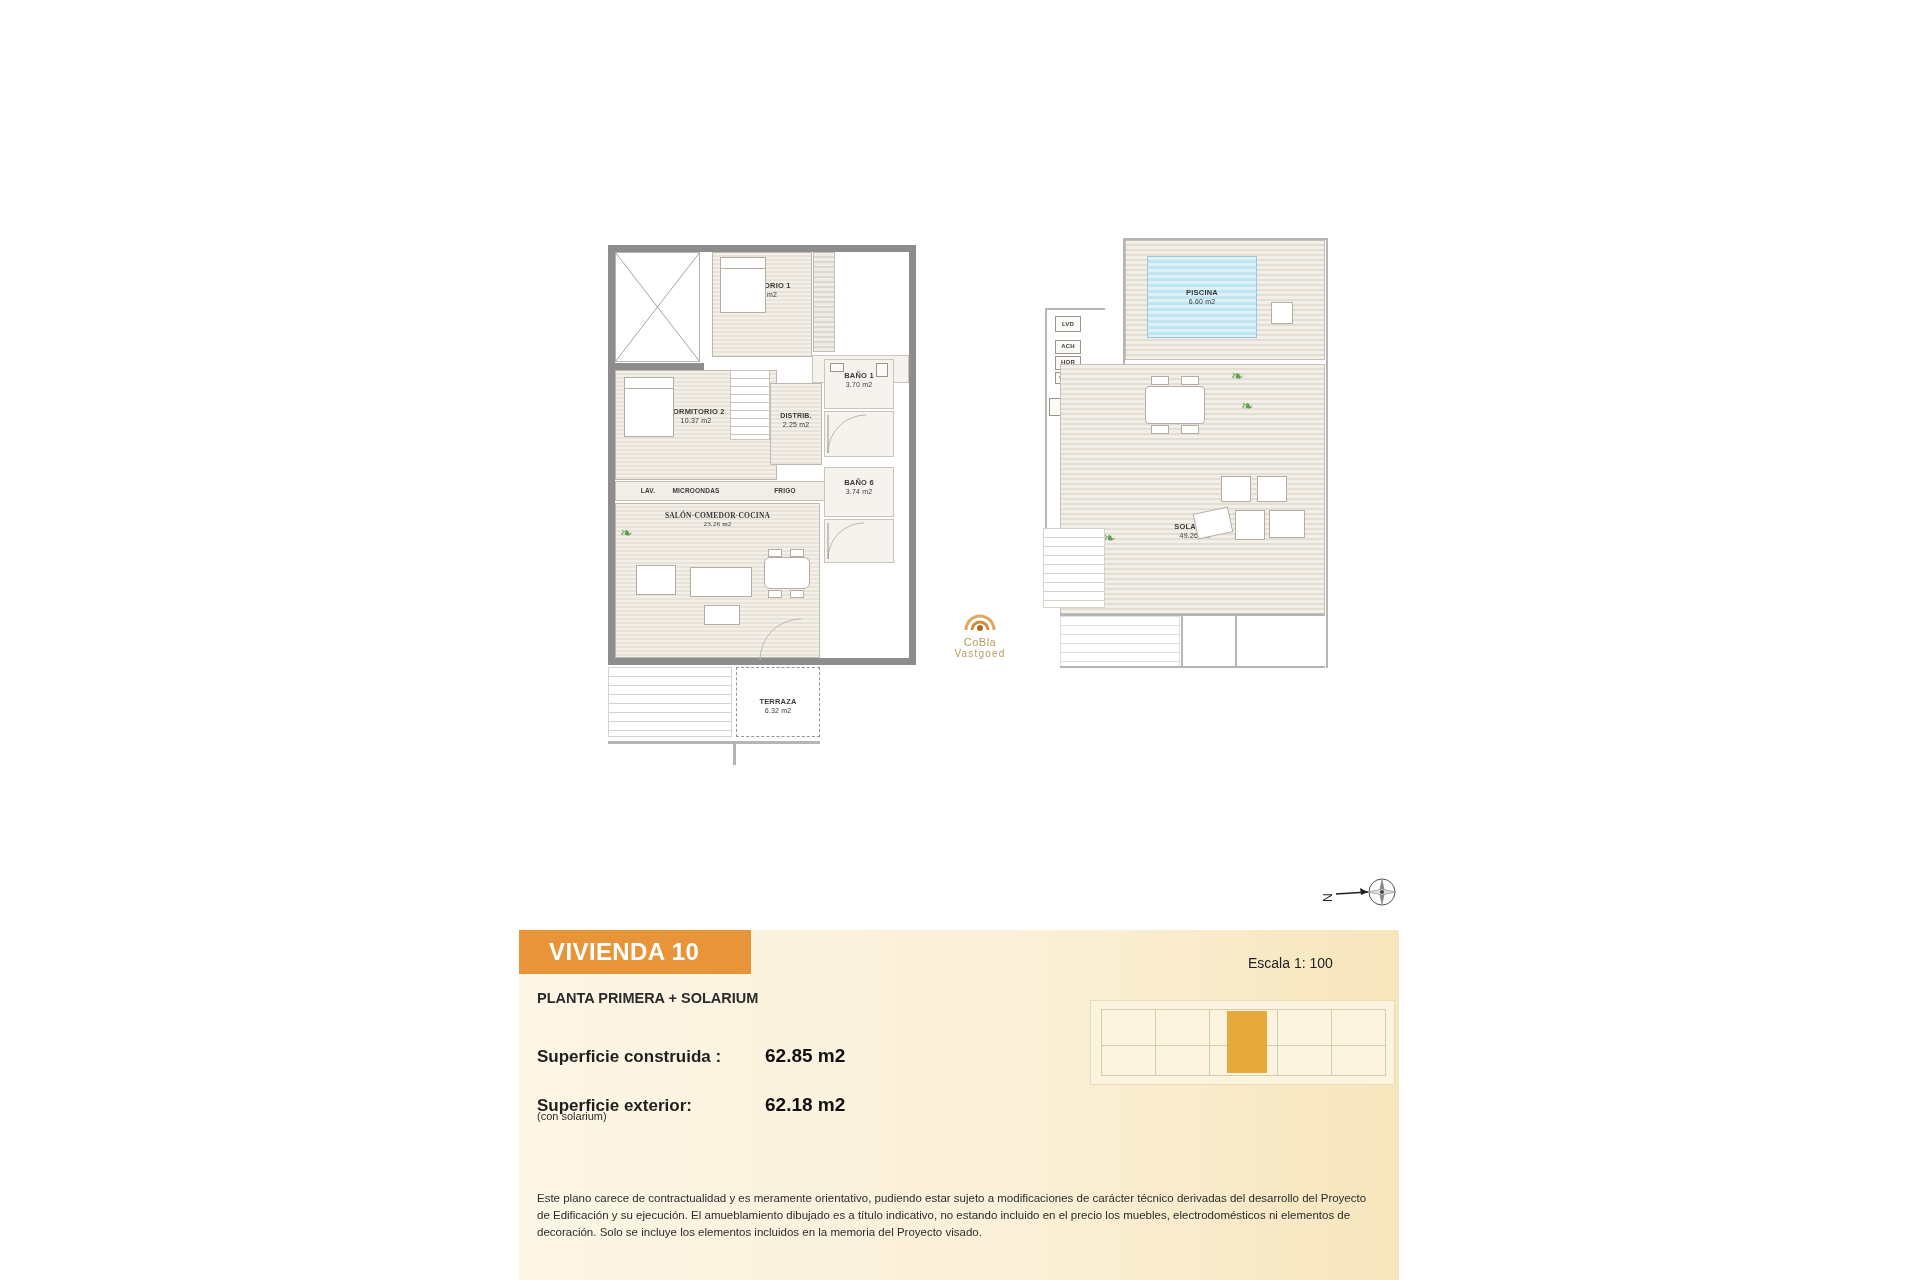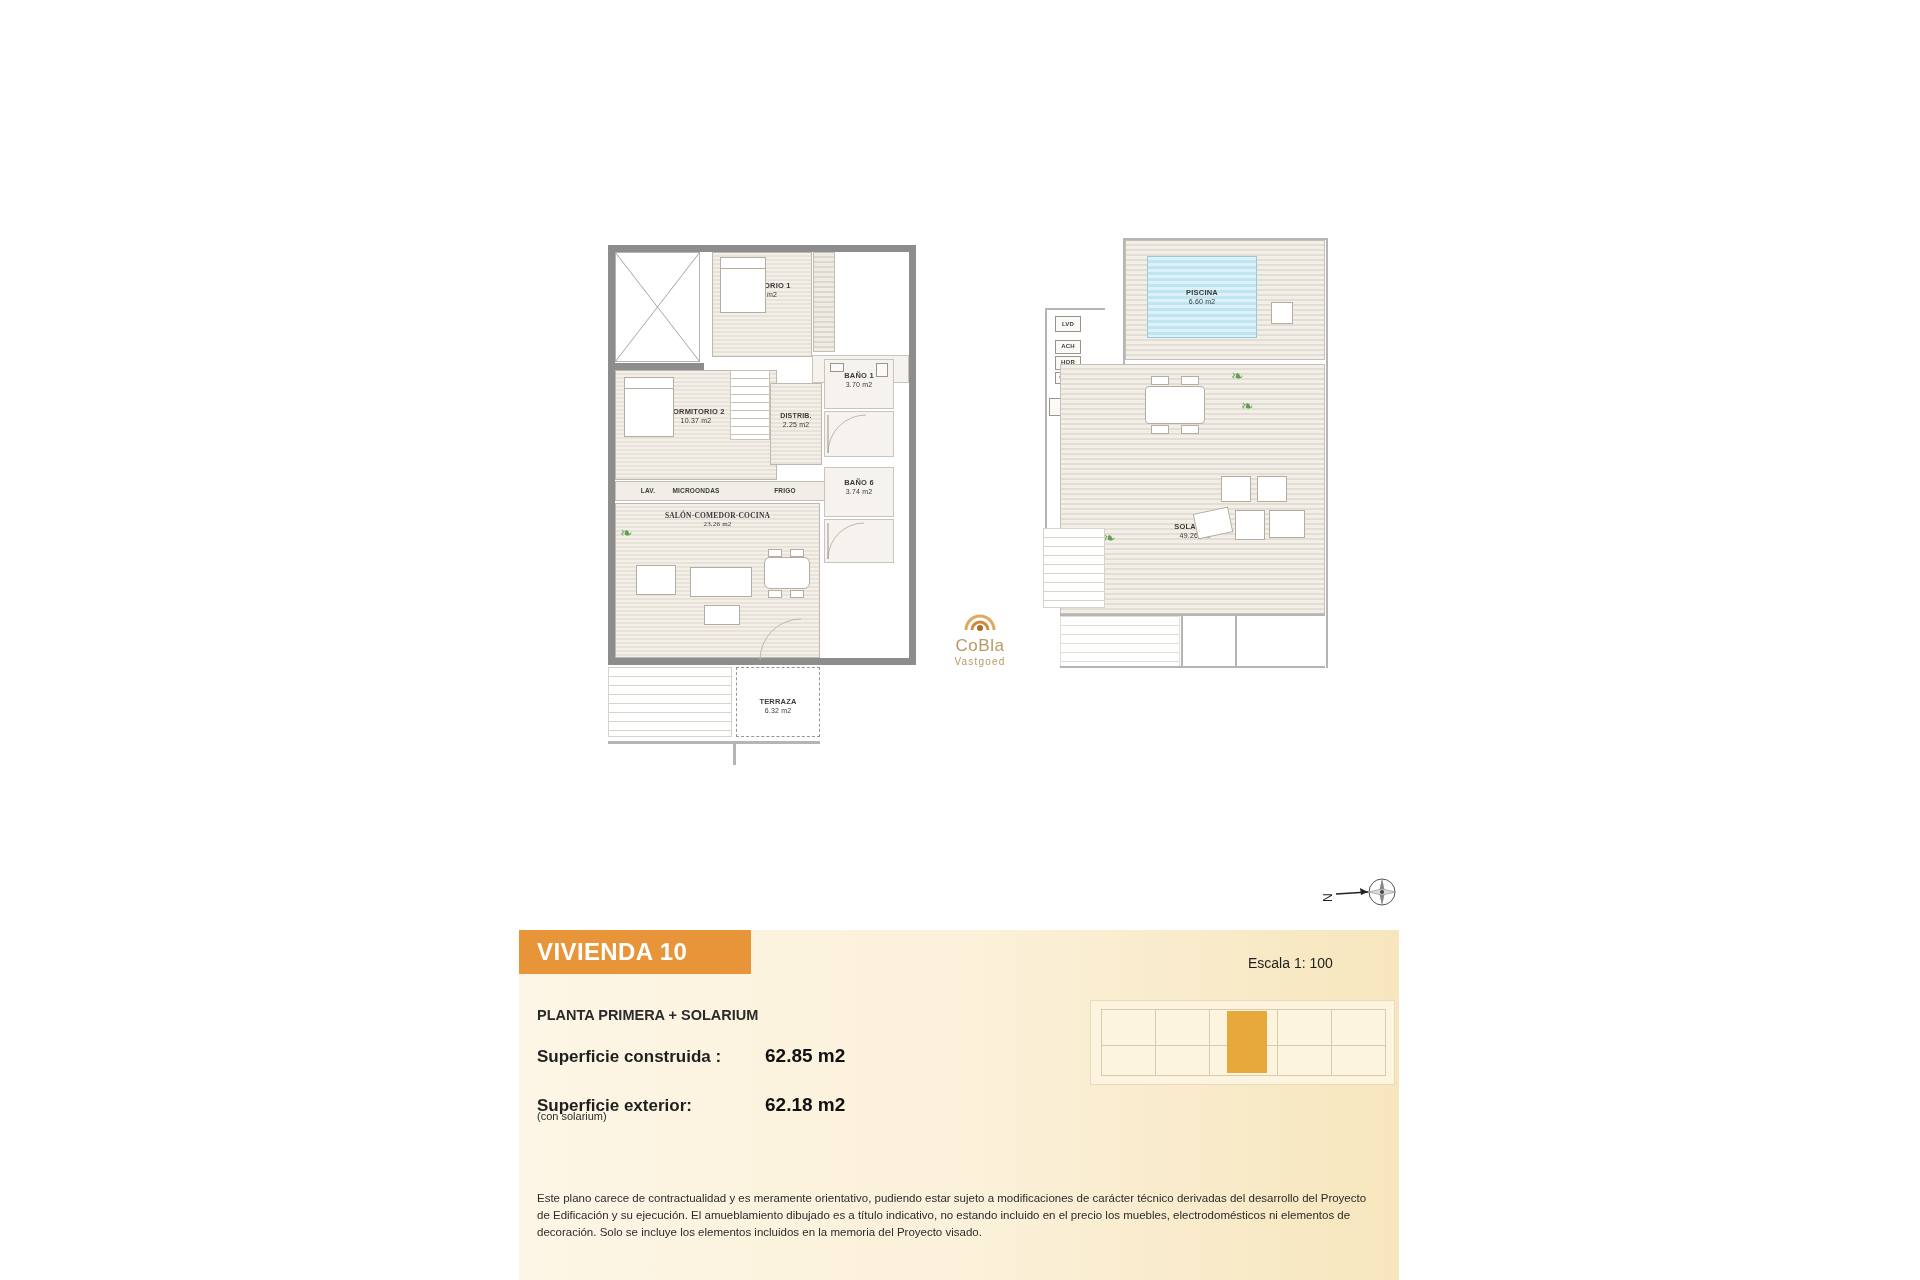--- a/index.html
+++ b/index.html
@@ -42,35 +42,35 @@
   }
   .pool {
     position:absolute;
     background:repeating-linear-gradient(180deg,#dff1f8 0px,#dff1f8 3px,#bfe4f2 3px,#bfe4f2 6px);
     border:1px solid #9cc9da;
   }
 
   
   .logo { position:absolute; left:920px; top:600px; width:120px; text-align:center; }
   .logo-mark { width:34px; height:34px; margin:0 auto 2px; position:relative; }
-  .logo-text { font-family:"Liberation Sans", sans-serif; font-size:17px; color:#b99860; letter-spacing:.5px; }
+  .logo-text { font-family:"Liberation Sans", sans-serif; font-size:11px; color:#b99860; letter-spacing:.5px; }
   .logo-sub { font-size:10px; color:#b99860; letter-spacing:1.2px; }
 
   
   .band {
     position:absolute; left:519px; top:930px; width:880px; height:350px;
     background:linear-gradient(90deg,#fdf6e6 0%, #fbf0d8 55%, #f7e6bd 100%);
   }
   .title-box {
     position:absolute; left:519px; top:930px; width:232px; height:44px;
     background:#e8953a;
-    display:flex; align-items:center; padding-left:18px;
+    display:flex; align-items:center; padding-left:30px;
   }
   .title-box .t { color:#ffffff; font-size:24px; font-weight:700; letter-spacing:.4px; }
-  .subtitle { position:absolute; left:537px; top:990px; font-size:14.5px; font-weight:700; color:#2b2b2b;margin-top:17px; }
+  .subtitle { position:absolute; left:537px; top:990px; font-size:14.5px; font-weight:700; color:#2b2b2b; }
   .sup-row { position:absolute; font-size:17px; font-weight:700; color:#1f1f1f; }
   .sup-val { position:absolute; font-size:19px; font-weight:700; color:#111; }
   .note-small { position:absolute; left:537px; top:1110px; font-size:11px; color:#2b2b2b; }
   .scale { position:absolute; left:1248px; top:955px; font-size:14px; color:#1f1f1f; }
   .disclaimer {
     position:absolute; left:537px; top:1190px; width:845px;
     font-size:11.5px; line-height:17px; color:#2b2b2b;
   }
 
   

